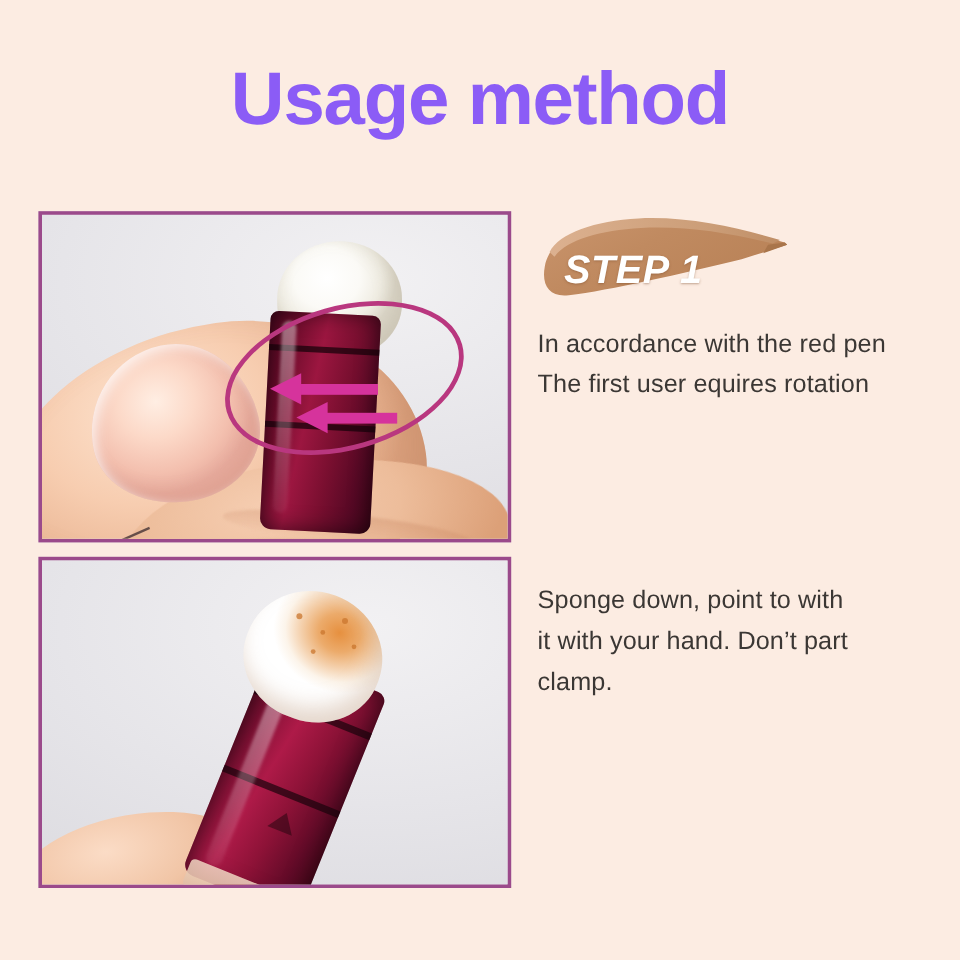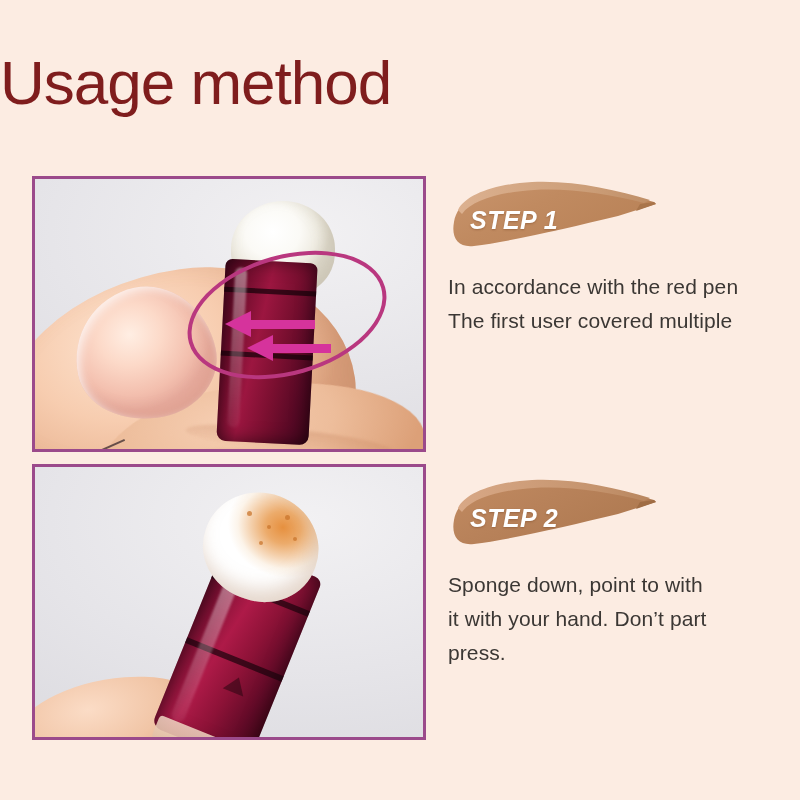--- a/index.html
+++ b/index.html
@@ -7,24 +7,24 @@
     width:800px;height:800px;overflow:hidden;
     background:#fcece2;
     font-family:"Liberation Sans","DejaVu Sans",sans-serif;
     position:relative;
   }
   .page{position:absolute;inset:0;}
 
   
   .title{
     position:absolute;left:0;top:48px;width:800px;
-    text-align:left;
+    text-align:center;
     font-size:62px;line-height:70px;
-    font-weight:400;letter-spacing:-1px;
-    color:#7f1d1d;
+    font-weight:700;letter-spacing:-1px;
+    color:#8b5cf6;
     white-space:nowrap;
   }
 
   
   .photo{
     position:absolute;
     border:3px solid #9b4a8b;
     background:#e8e7ea;
     overflow:hidden;
   }
@@ -179,21 +179,21 @@
 
   
   .col{position:absolute;left:448px;width:340px;}
   #step-1-block{top:176px;}
   #step-2-block{top:474px;}
 
   .swatch{position:relative;width:218px;height:84px;}
   .swatch svg{display:block;}
   .swatch-label{
     position:absolute;left:22px;top:30px;
-    font-size:25px;font-weight:bold;font-style:italic;
+    font-size:33px;font-weight:bold;font-style:italic;
     color:#ffffff;letter-spacing:.5px;
     text-shadow:0 1px 2px rgba(120,70,40,.45);
   }
   .body-text{
     margin-top:10px;
     font-size:21px;line-height:34px;
     color:#3b3734;
     letter-spacing:.1px;
   }
   .body-text div{white-space:nowrap;}
@@ -265,45 +265,25 @@
           </linearGradient>
         </defs>
         <path d="M6 46 C10 22 40 10 78 8 C124 6 170 16 206 26 L208 28 L170 40 C120 52 60 66 26 70 C10 72 3 62 6 46 Z" fill="url(#sw1)"></path>
         <path d="M10 34 C18 18 48 8 84 6 C126 4 168 14 202 24 L196 27 C160 18 122 12 86 14 C52 16 24 24 14 38 Z" fill="url(#sw1b)"></path>
         <path d="M206 26 L208 28 L188 35 L192 28 Z" fill="#a9754b"></path>
       </svg>
       <div class="swatch-label">STEP 1</div>
     </div>
     <div class="body-text">
       <div>In accordance with the red pen</div>
-      <div>The first user covered multiple</div>
+      <div>The first user equires rotation</div>
     </div>
   </div>
 
   <div class="col" id="step-2-block">
-    <div class="swatch">
-      <svg width="218" height="84" viewBox="0 0 218 84">
-        <defs>
-          <linearGradient id="sw2" x1="0" y1="0" x2="1" y2="0.6">
-            <stop offset="0%" stop-color="#c28b61"></stop>
-            <stop offset="45%" stop-color="#b8825a"></stop>
-            <stop offset="100%" stop-color="#ae7950"></stop>
-          </linearGradient>
-          <linearGradient id="sw2b" x1="0" y1="0" x2="1" y2="0">
-            <stop offset="0%" stop-color="#d8a886"></stop>
-            <stop offset="70%" stop-color="#c5946e"></stop>
-            <stop offset="100%" stop-color="#b8865e"></stop>
-          </linearGradient>
-        </defs>
-        <path d="M6 46 C10 22 40 10 78 8 C124 6 170 16 206 26 L208 28 L170 40 C120 52 60 66 26 70 C10 72 3 62 6 46 Z" fill="url(#sw2)"></path>
-        <path d="M10 34 C18 18 48 8 84 6 C126 4 168 14 202 24 L196 27 C160 18 122 12 86 14 C52 16 24 24 14 38 Z" fill="url(#sw2b)"></path>
-        <path d="M206 26 L208 28 L188 35 L192 28 Z" fill="#9f6c44"></path>
-      </svg>
-      <div class="swatch-label">STEP 2</div>
-    </div>
     <div class="body-text">
       <div>Sponge down, point to with</div>
       <div>it with your hand. Don’t part</div>
-      <div>press.</div>
+      <div>clamp.</div>
     </div>
   </div>
 
 </div>
 
 </body></html>

